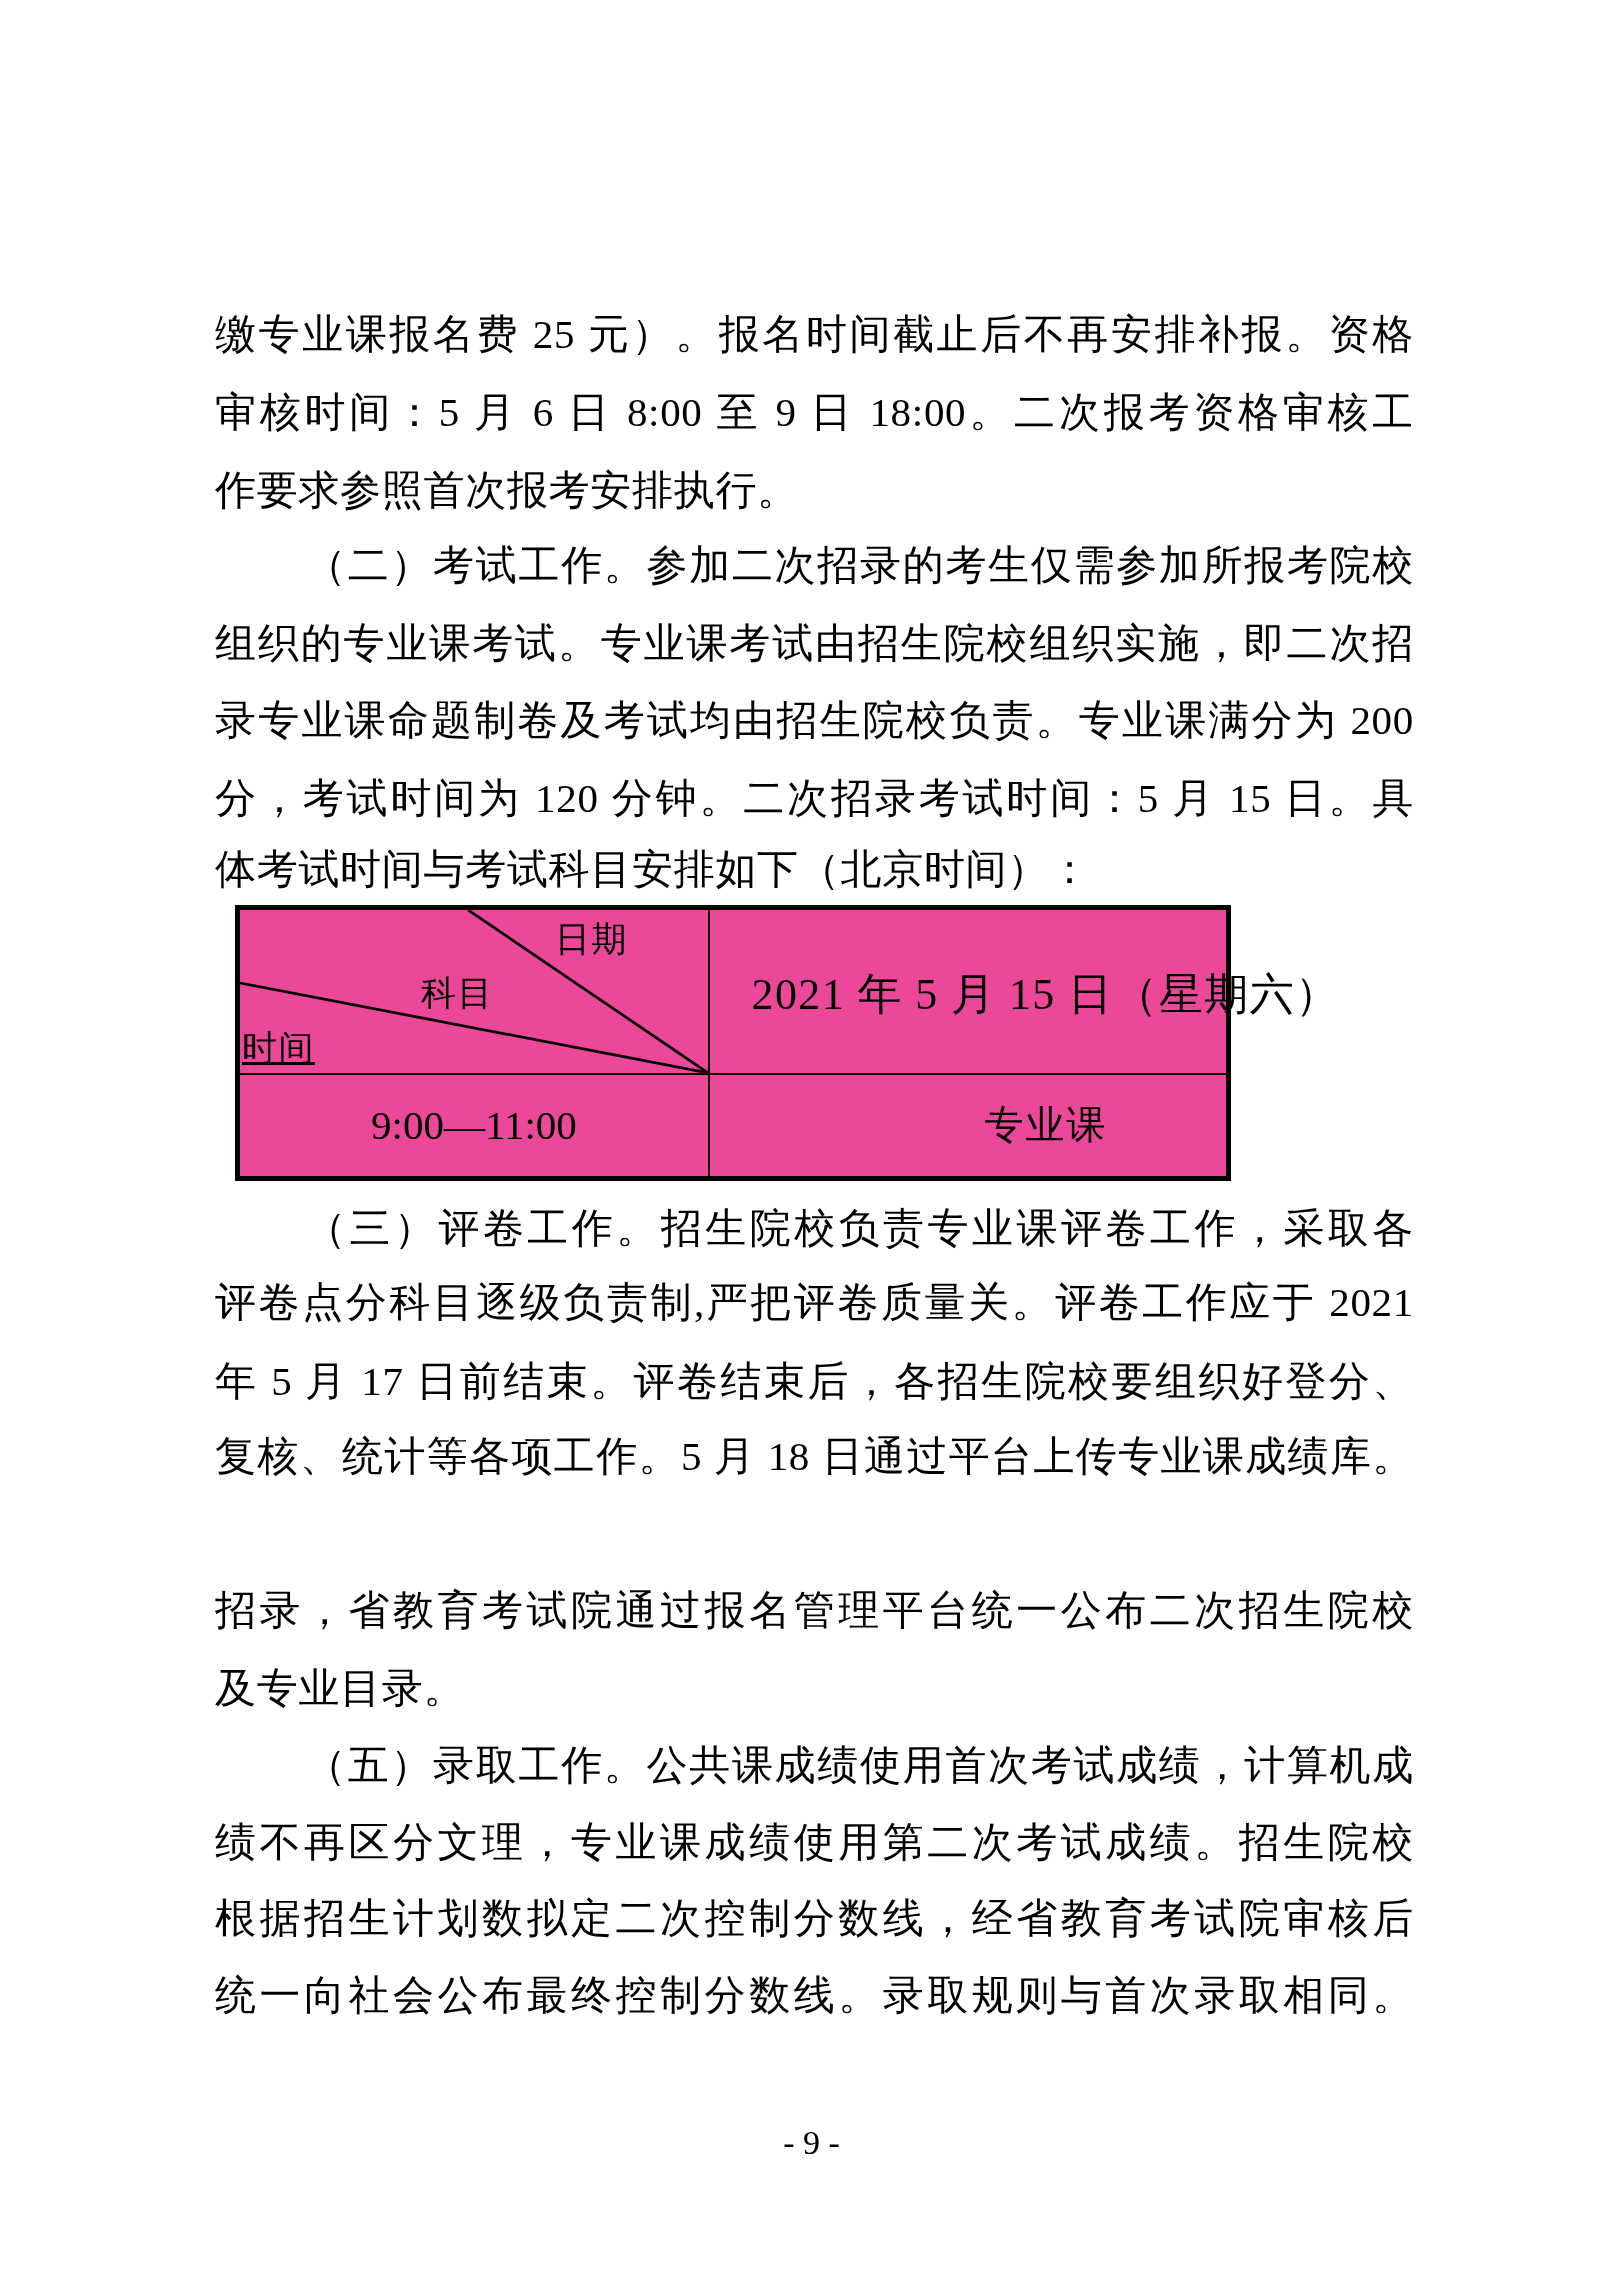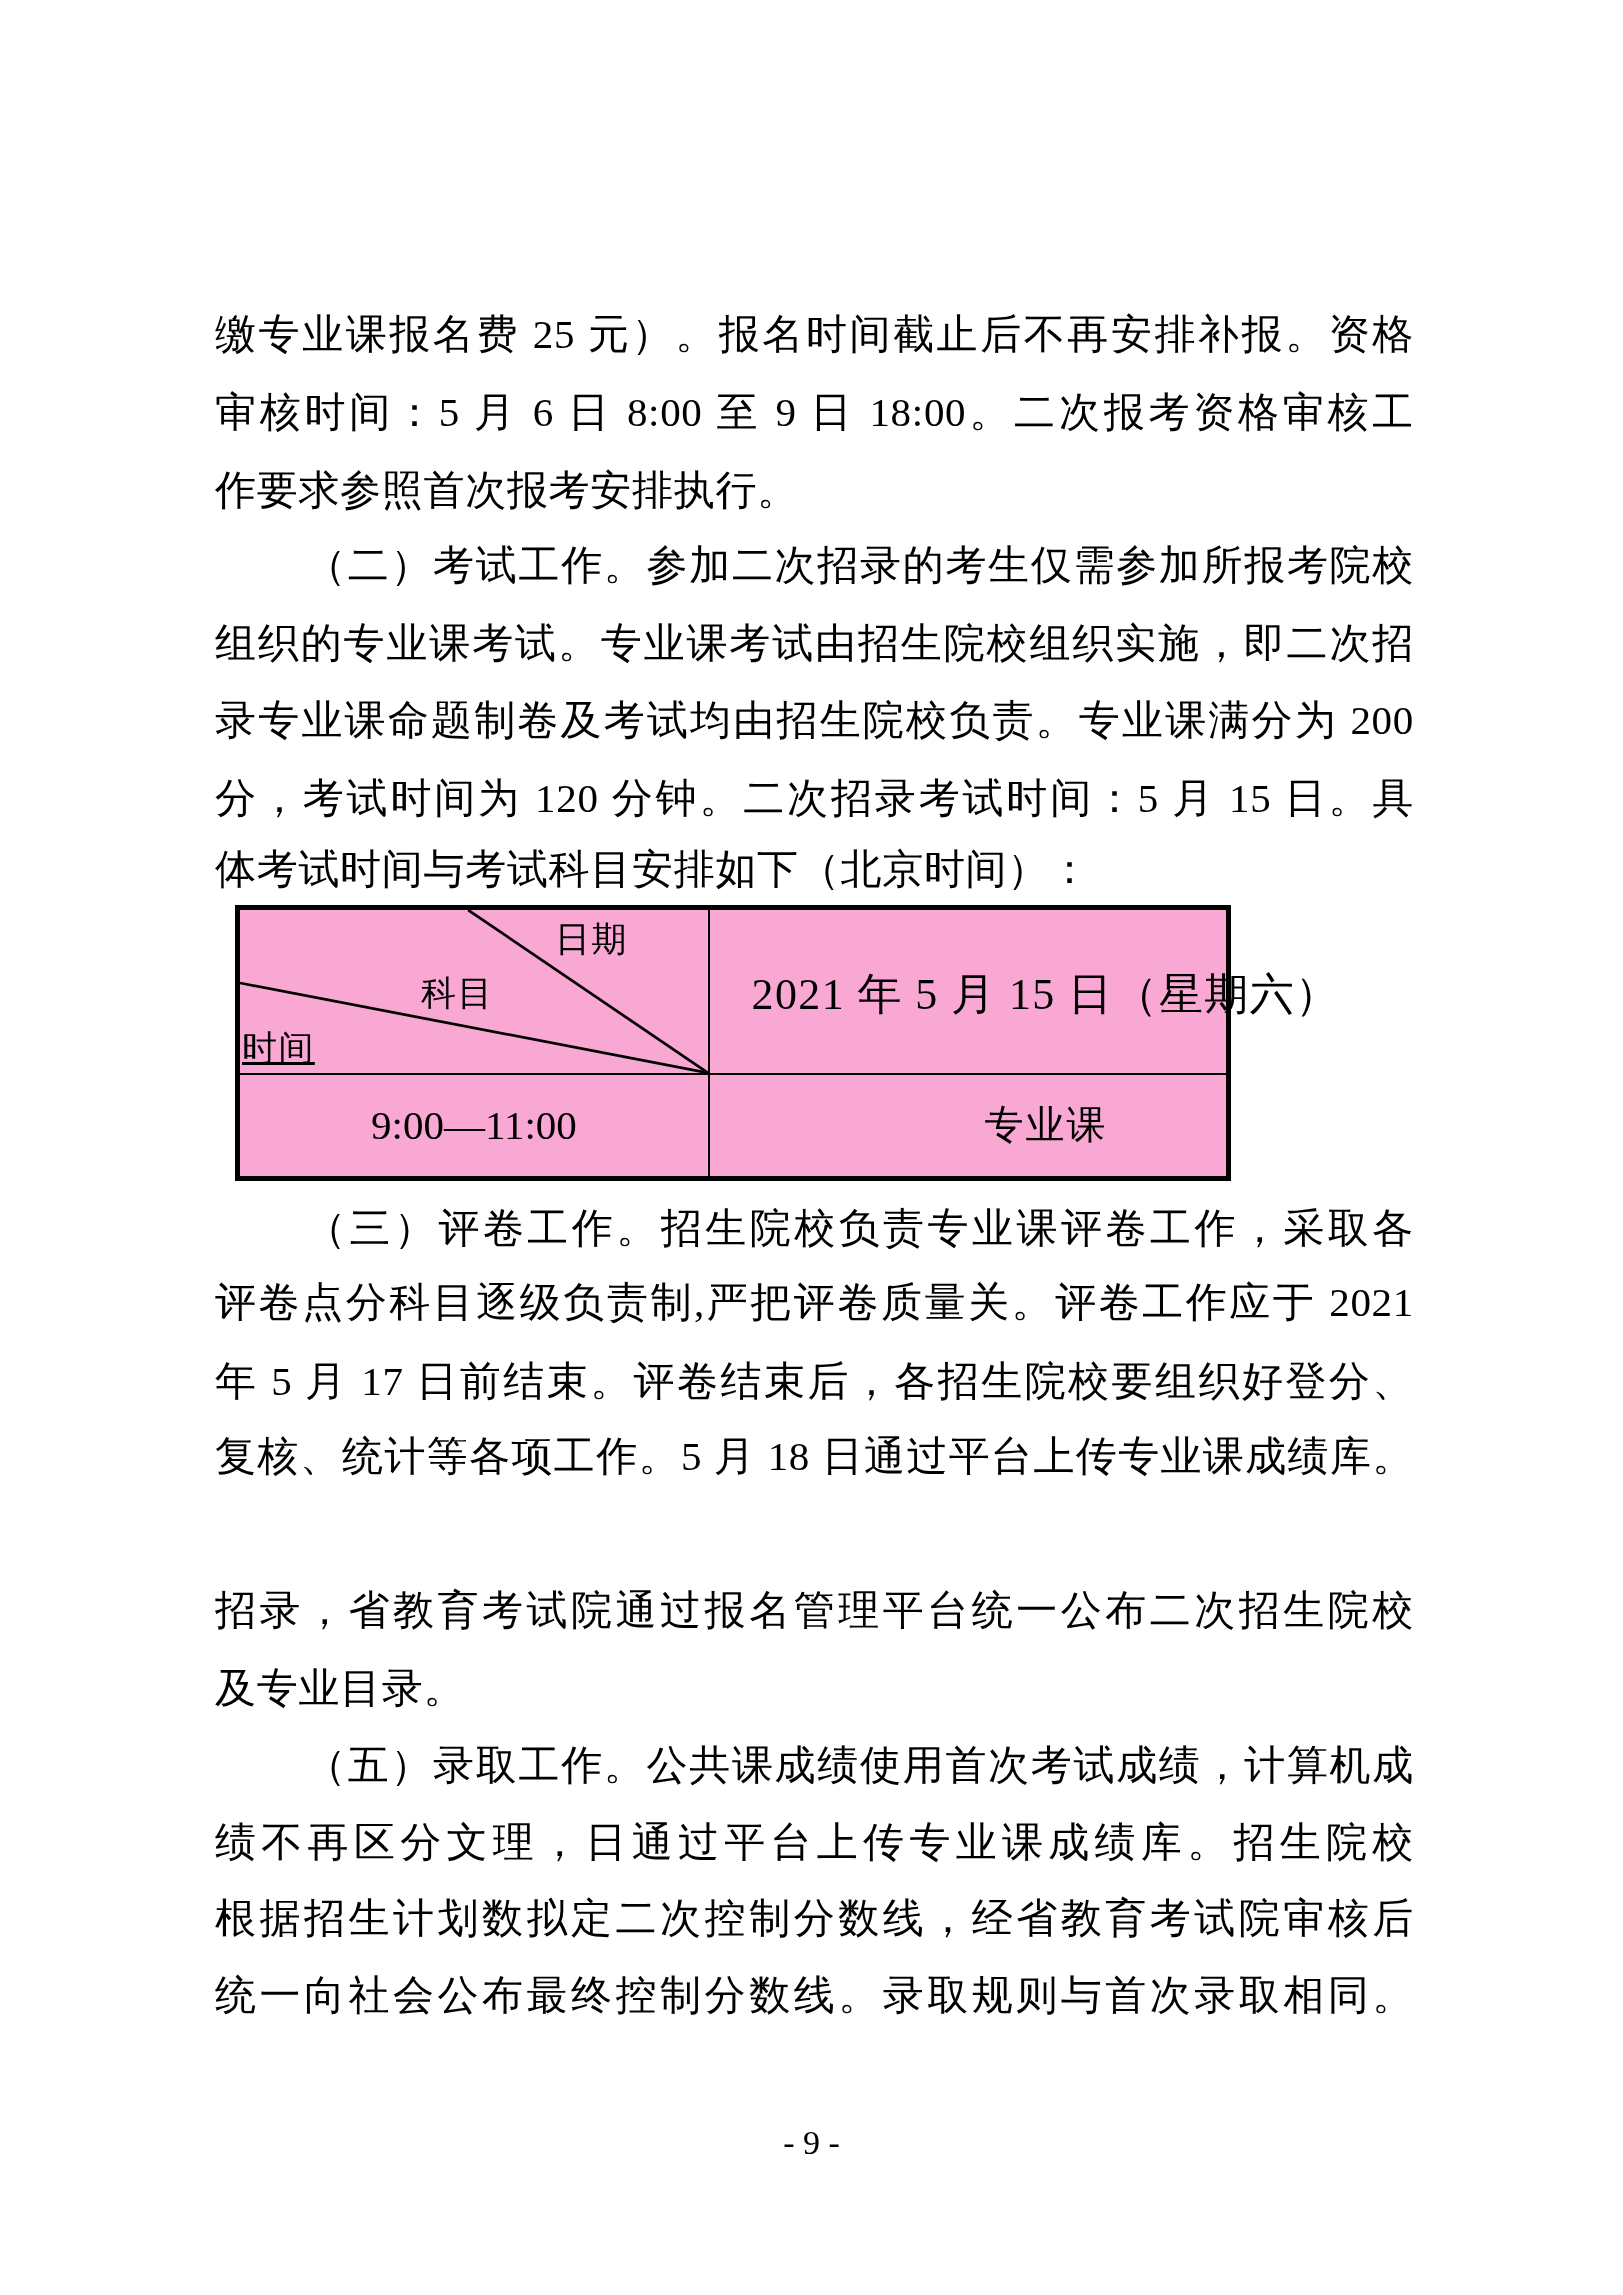--- a/index.html
+++ b/index.html
@@ -28,21 +28,21 @@
   .indent { text-indent:90px; }
   
   .xtable {
     position:absolute;
     left:235px;
     top:905px;
     width:996px;
     height:276px;
     border:5.5px solid #000000;
     box-sizing:border-box;
-    background:#f9a8d4;
+    background:#ec4899;
   }
   .vline {
     position:absolute;
     left:468px; top:0;
     width:2px; height:100%;
     background:#000000;
   }
   .hline {
     position:absolute;
     left:0; top:163px;
@@ -119,20 +119,20 @@
 
   <div class="ln jfull indent" style="top:1204px">（三）评卷工作。招生院校负责专业课评卷工作，采取各</div>
   <div class="ln jfull" style="top:1278px">评卷点分科目逐级负责制,严把评卷质量关。评卷工作应于 2021</div>
   <div class="ln jfull" style="top:1357px">年 5 月 17 日前结束。评卷结束后，各招生院校要组织好登分、</div>
   <div class="ln jfull" style="top:1432px">复核、统计等各项工作。5 月 18 日通过平台上传专业课成绩库。</div>
 
   <div class="ln jfull" style="top:1586px">招录，省教育考试院通过报名管理平台统一公布二次招生院校</div>
   <div class="ln" style="top:1664px">及专业目录。</div>
 
   <div class="ln jfull indent" style="top:1741px">（五）录取工作。公共课成绩使用首次考试成绩，计算机成</div>
-  <div class="ln jfull" style="top:1818px">绩不再区分文理，日通过平台上传专业课成绩库。招生院校</div>
+  <div class="ln jfull" style="top:1818px">绩不再区分文理，专业课成绩使用第二次考试成绩。招生院校</div>
   <div class="ln jfull" style="top:1894px">根据招生计划数拟定二次控制分数线，经省教育考试院审核后</div>
   <div class="ln jfull" style="top:1971px">统一向社会公布最终控制分数线。录取规则与首次录取相同。</div>
 
   <div class="footer">- 9 -</div>
 
 </div>
 
 
 </body></html>

